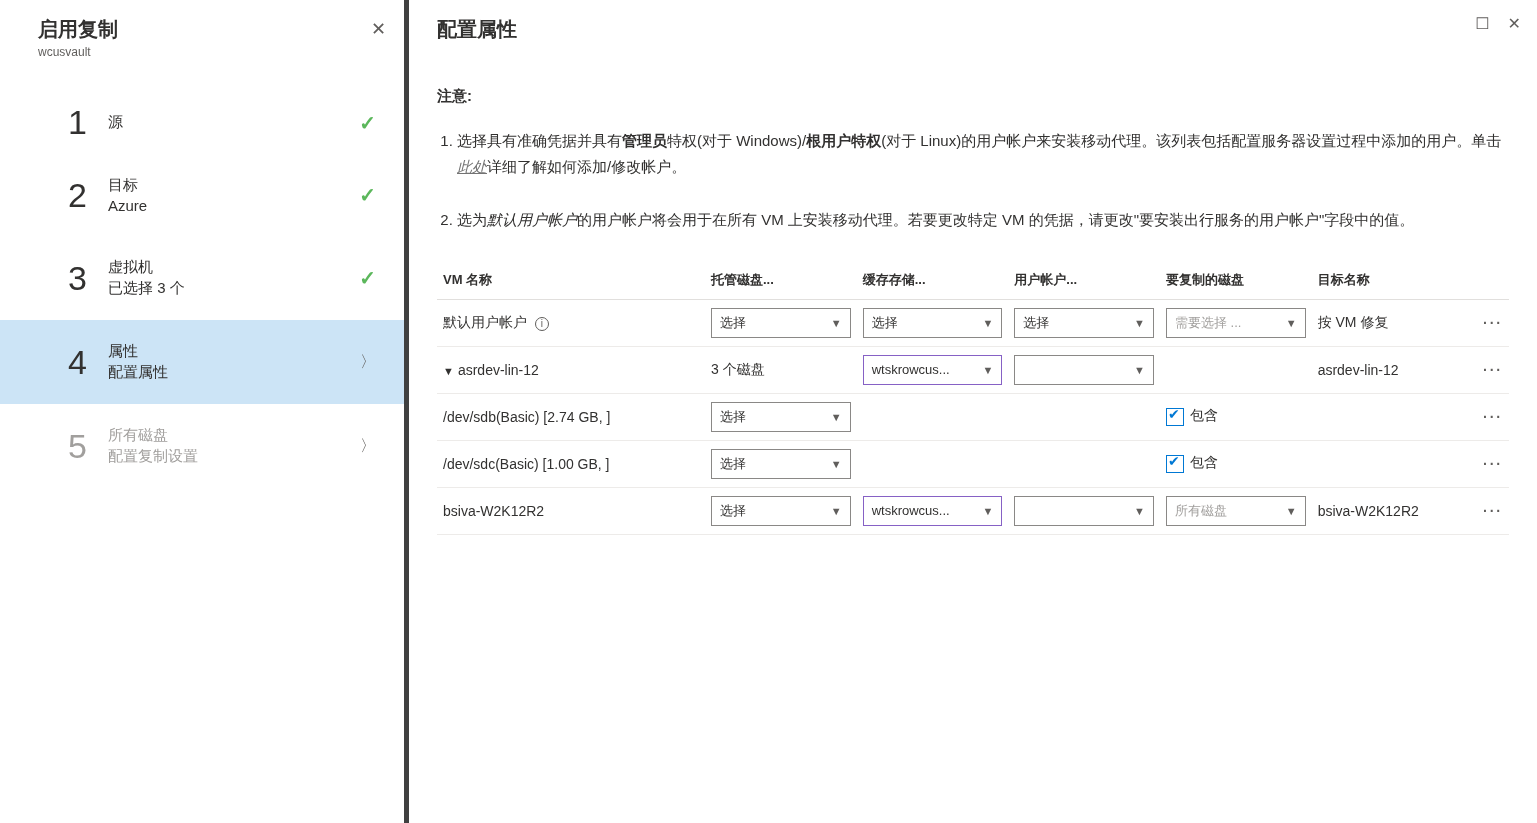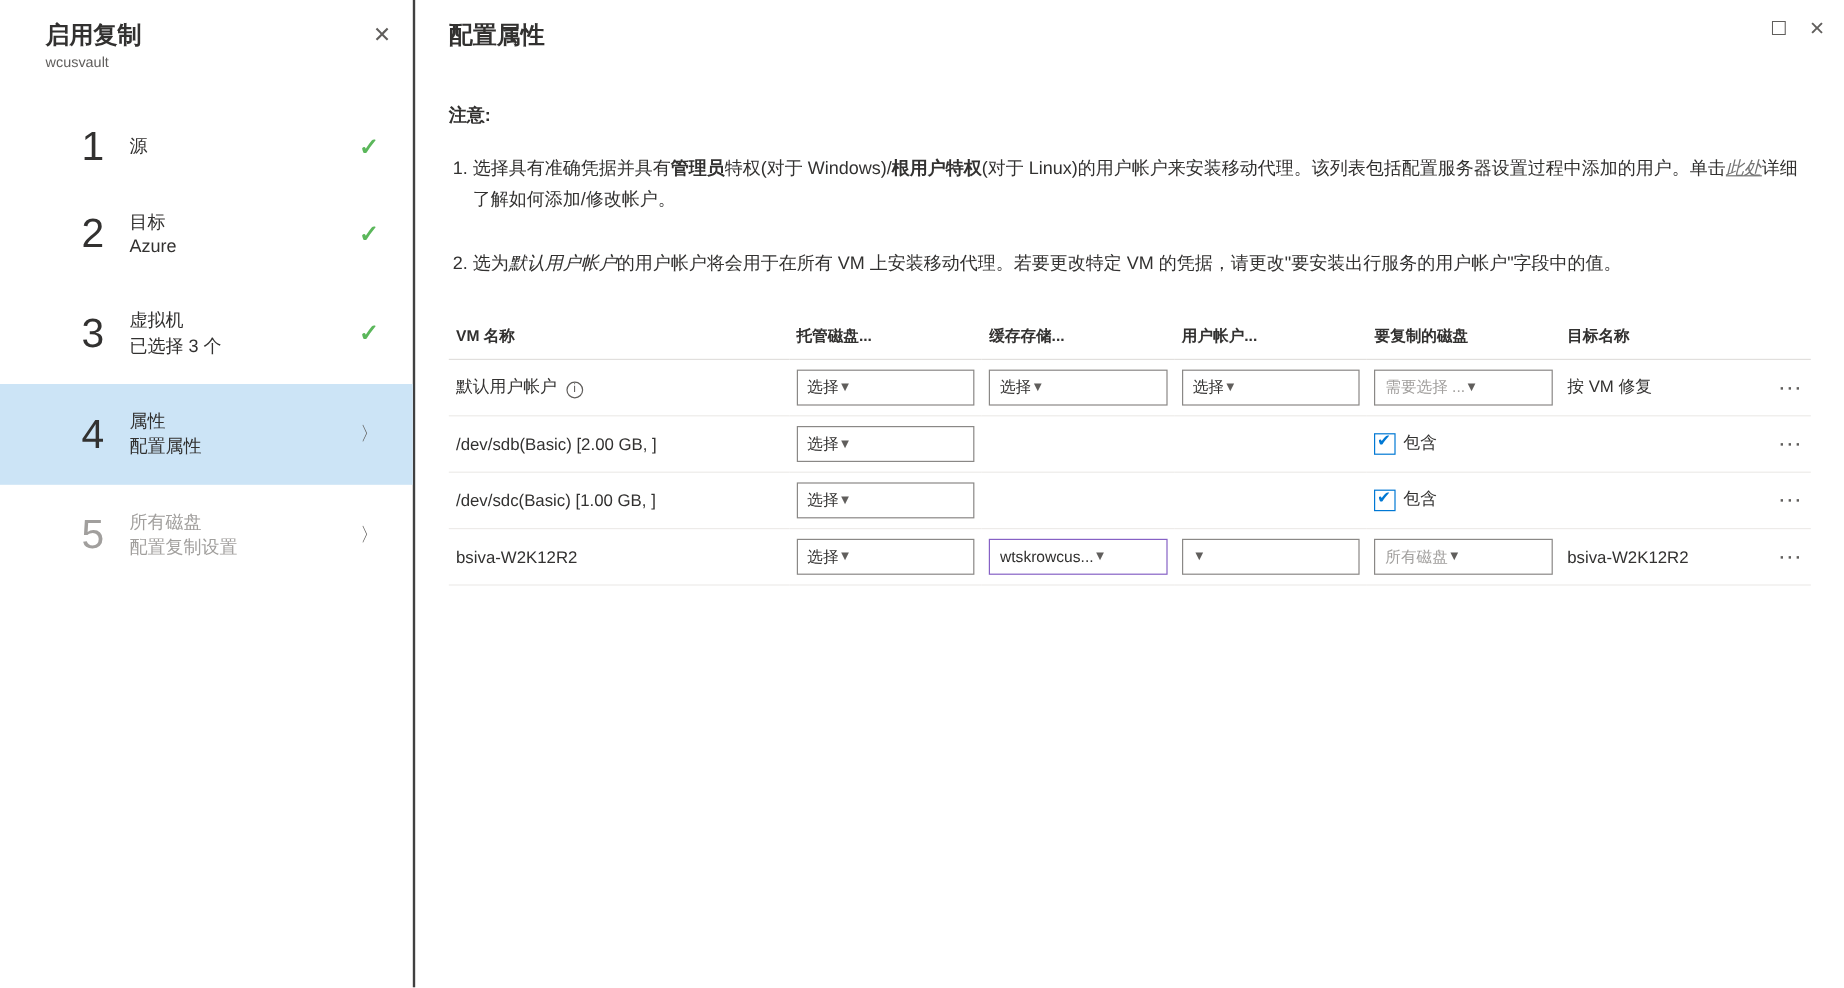--- a/index.html
+++ b/index.html
@@ -1,21 +1,21 @@
 <!DOCTYPE html>
 <html><head>
 <meta charset="utf-8">
 <style>
 * { box-sizing: border-box; margin: 0; padding: 0; }
 body { font-family: "Segoe UI", "Microsoft YaHei", sans-serif; font-size: 14px; color: #323130; background: #fff; width: 1537px; height: 823px; overflow: hidden; }
 
 .app { display: flex; height: 100%; }
 
 
-.left { width: 346px; border-right: 2px solid #404040; }
+.left { width: 409px; border-right: 5px solid #404040; }
 .left-header { padding: 16px 24px 8px 38px; position: relative; }
 .left-title { font-size: 20px; font-weight: 600; }
 .left-sub { font-size: 12px; color: #605e5c; margin-top: 2px; }
 .close-x { position: absolute; right: 18px; top: 18px; font-size: 18px; color: #605e5c; cursor: pointer; }
 
 .steps { margin-top: 24px; }
 .step { display: flex; align-items: center; padding: 22px 20px 22px 68px; position: relative; }
 .step.active { background: #cce4f6; }
 .step-num { position: absolute; left: 68px; font-size: 34px; font-weight: 300; width: 40px; }
 .step-body { margin-left: 40px; }
@@ -46,21 +46,21 @@
 .tbl th { text-align: left; font-size: 13px; font-weight: 600; padding: 10px 6px; border-bottom: 1px solid #e1dfdd; white-space: nowrap; overflow: hidden; text-overflow: ellipsis; }
 .tbl td { padding: 8px 6px; border-bottom: 1px solid #edebe9; font-size: 14px; vertical-align: middle; }
 .col-name { width: 258px; }
 .col-mgd { width: 146px; }
 .col-cache { width: 146px; }
 .col-user { width: 146px; }
 .col-disk { width:146px; }
 .col-target { width: 150px; }
 .col-more { width: 40px; }
 
-.sel { display: flex; align-items: center; border: 1px solid #8a8886; height: 30px; padding: 0 8px; background: #fff; cursor: pointer; font-size: 13px; }
+.sel { display: flex; align-items: center; justify-content: space-between; border: 1px solid #8a8886; height: 30px; padding: 0 8px; background: #fff; cursor: pointer; font-size: 13px; }
 .sel.purple { border-color: #8661c5; }
 .sel.ph { color: #a19f9d; }
 .sel .chev { font-size: 11px; color: #605e5c; }
 
 .more { font-size: 18px; font-weight: bold; color: #605e5c; letter-spacing: 2px; cursor: pointer; text-align: right; padding-right: 4px; }
 .info-icon { display: inline-block; width: 14px; height: 14px; border-radius: 50%; border: 1px solid #605e5c; font-size: 10px; text-align: center; line-height: 12px; margin-left: 4px; color: #605e5c; }
 .expand-caret { display: inline-block; margin-right: 4px; font-size: 11px; }
 .chk { display: inline-block; width: 18px; height: 18px; border: 1px solid #0078d4; margin-right: 6px; vertical-align: middle; position: relative; }
 .chk.ck::after { content: "✔"; color: #0078d4; position: absolute; left: 1px; top: -3px; font-size: 14px; }
 .dsk-lbl { vertical-align: middle; }
@@ -187,24 +187,43 @@
             <td>
                 <div class="sel ph">
                   <span>需要选择 ...</span>
                   <span class="chev">▼</span>
                 </div>
               </td>
             <td>按 VM 修复</td>
             <td class="more">···</td>
           </tr>
 
-
-
-          <tr>
-            <td class="indent1 cell-name">/dev/sdb(Basic) [2.00 GB, ]</td>
+          <tr>
+            <td class="cell-name"><span class="expand-caret">▼</span><span>asrdev-lin-12</span></td>
+            <td>3 个磁盘</td>
+            <td>
+                <div class="sel purple">
+                  <span>wtskrowcus...</span>
+                  <span class="chev">▼</span>
+                </div>
+              </td>
+            <td>
+                <div class="sel">
+                  <span></span>
+                  <span class="chev">▼</span>
+                </div>
+              </td>
+            <td></td>
+            <td>asrdev-lin-12</td>
+            <td class="more">···</td>
+          </tr>
+
+
+          <tr>
+            <td class="indent1 cell-name">/dev/sdb(Basic) [2.74 GB, ]</td>
             <td>
                 <div class="sel">
                   <span>选择</span>
                   <span class="chev">▼</span>
                 </div>
               </td>
             <td></td>
               <td></td>
             <td><span class="chk ck"></span><span class="dsk-lbl">包含</span></td>
             <td></td>

